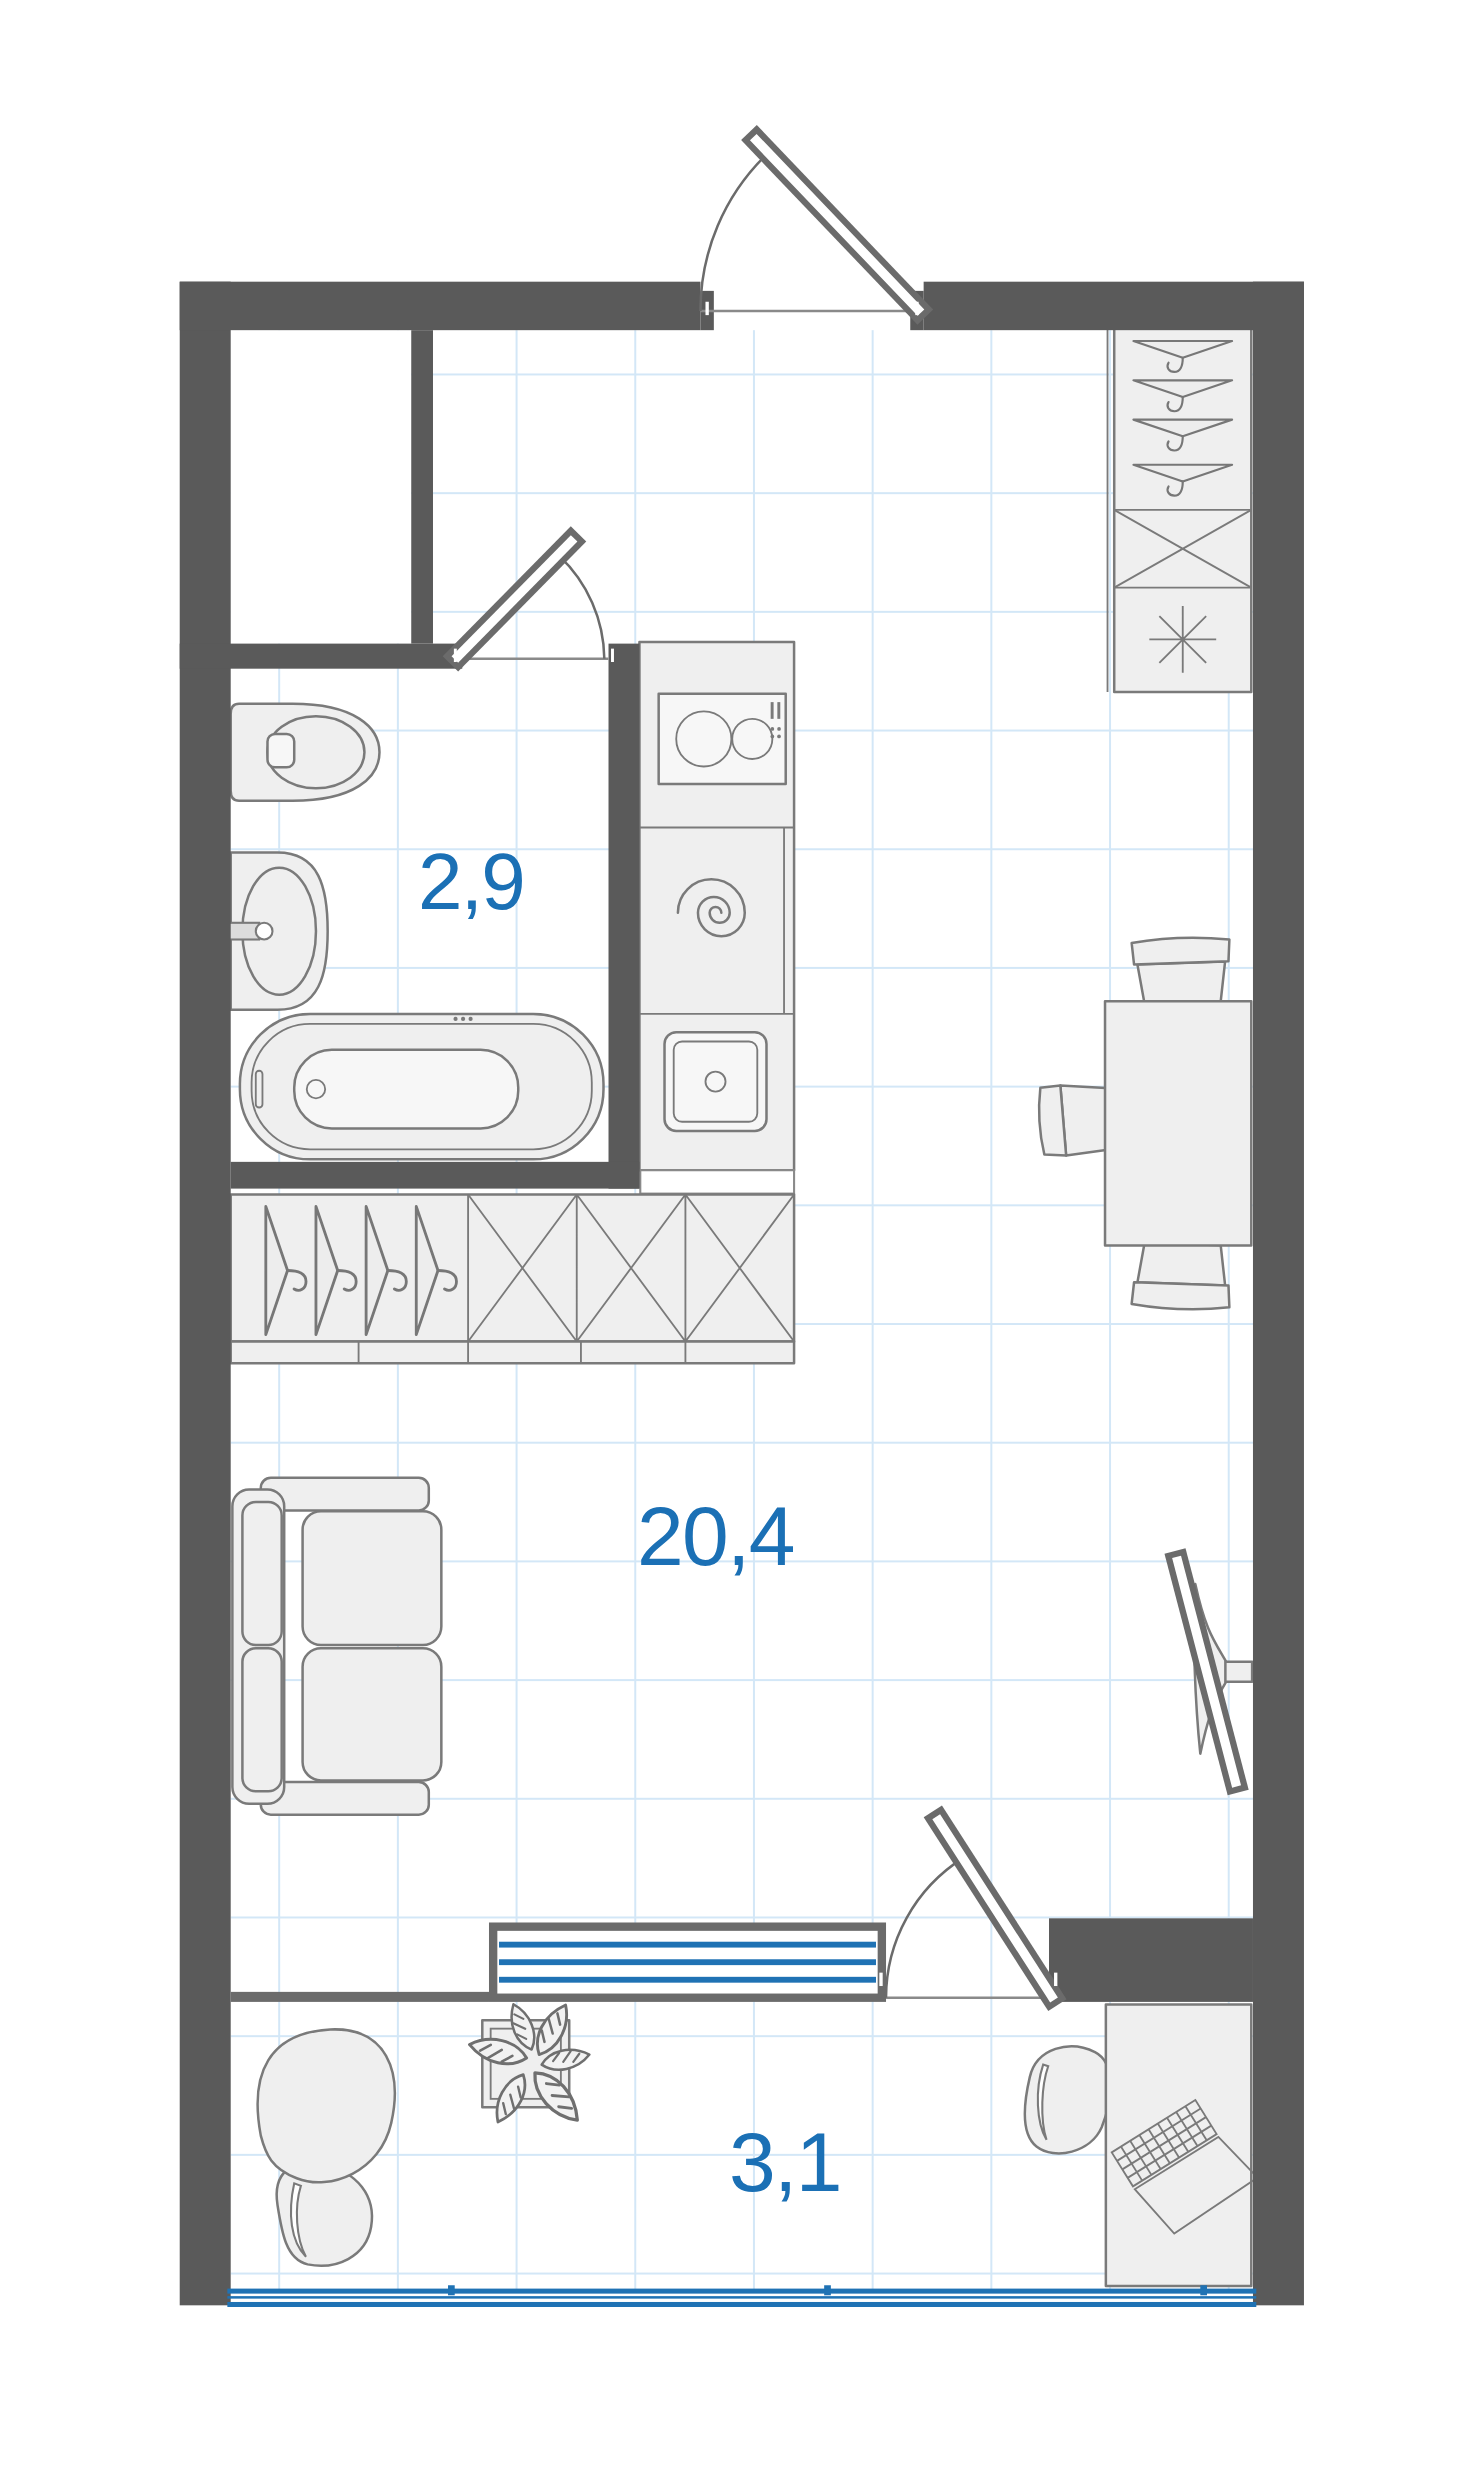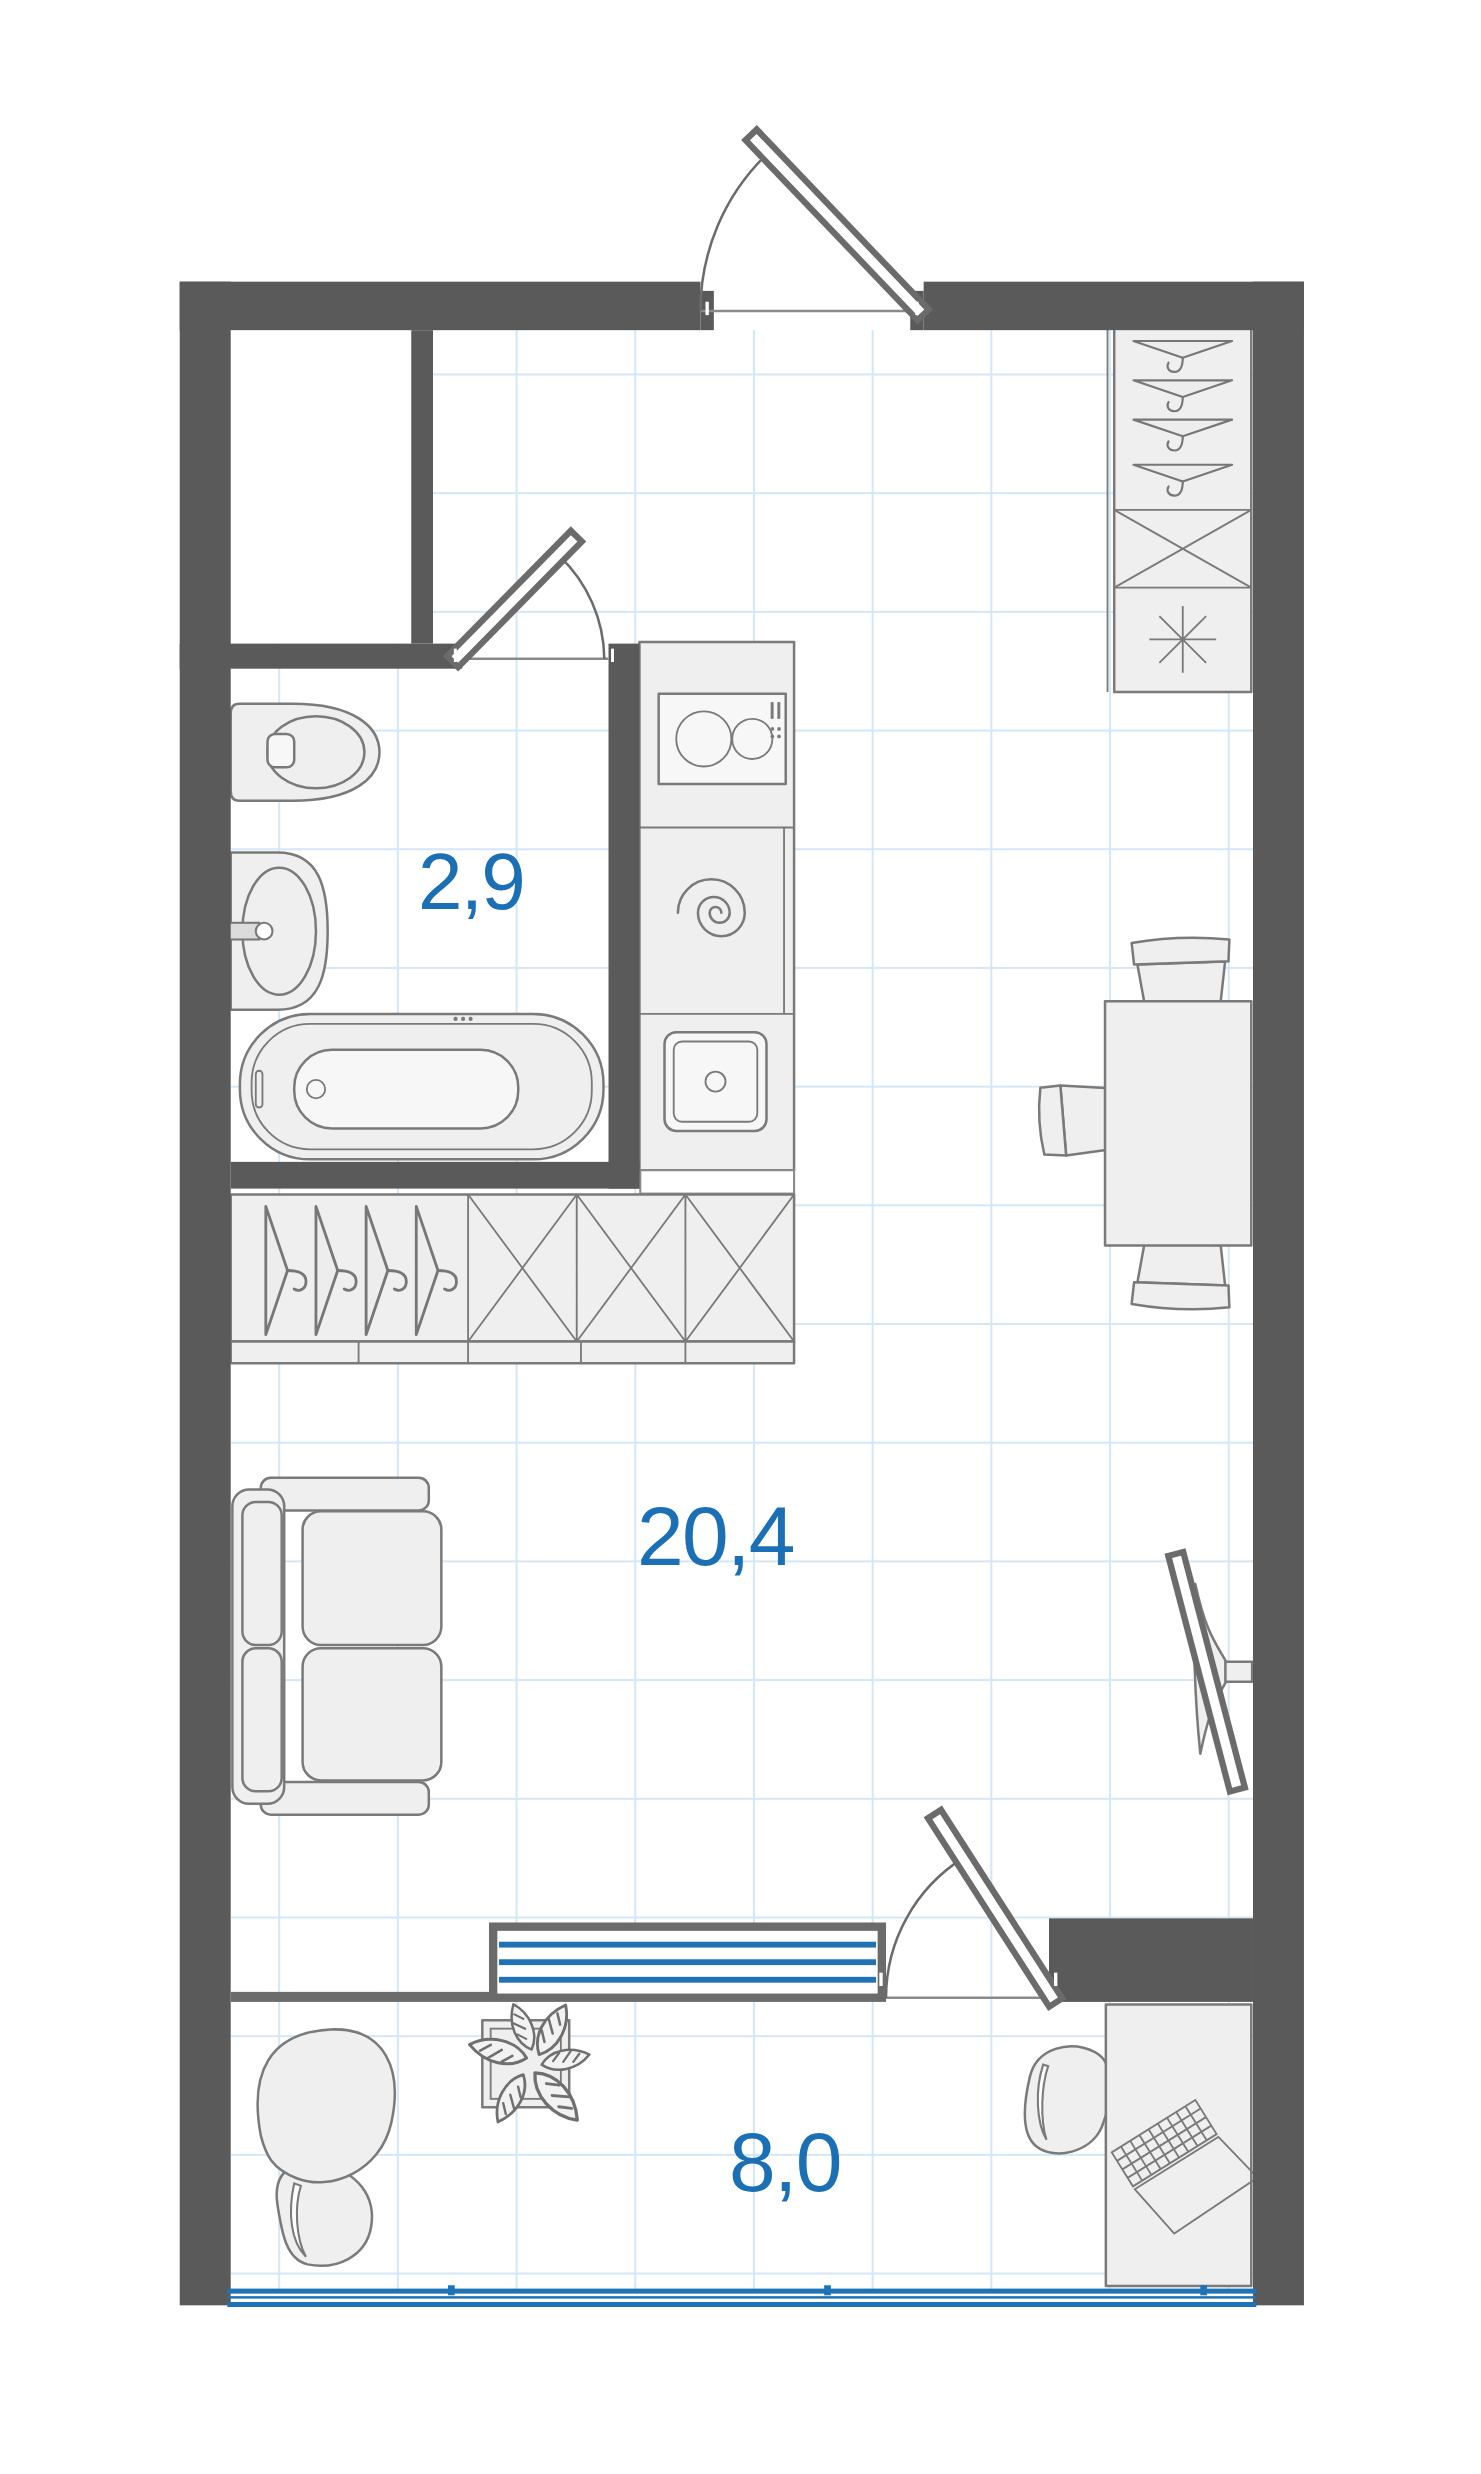--- a/index.html
+++ b/index.html
@@ -244,15 +244,15 @@
     <path class="arc" d="M1060,2390 A198,198 0 0 1 1152,2223"></path>
     <line class="leafo" x1="1258" y1="2388" x2="1123" y2="2178"></line>
     <line class="leafi" x1="1258" y1="2388" x2="1123" y2="2178"></line>
     <rect x="1052" y="2360" width="4" height="16" fill="#ffffff"></rect>
     <rect x="1261" y="2360" width="4" height="16" fill="#ffffff"></rect>
   </g>
 </svg>
 
 <div class="area-label lbl-mid" style="left:418px;top:842px;">2,9</div>
 <div class="area-label lbl-big" style="left:625px;top:1494px;">20,4</div>
-<div class="area-label lbl-big" style="left:717px;top:2120px;">8,0</div>
+<div class="area-label lbl-big" style="left:717px;top:2120px;">3,1</div>
 </div>
 
 
 </body></html>

